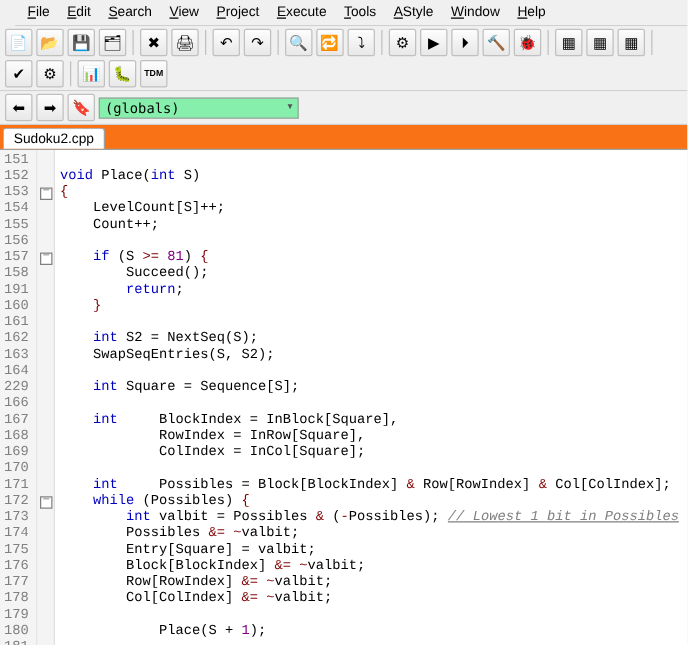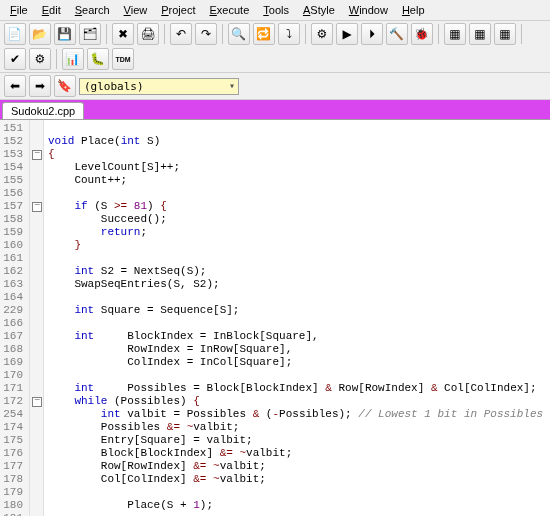--- a/index.html
+++ b/index.html
@@ -1,38 +1,38 @@
 <!DOCTYPE html>
 <html><head>
 <meta charset="utf-8">
 <style>
 * { margin: 0; padding: 0; box-sizing: border-box; }
 body { font-family: "Segoe UI", Tahoma, sans-serif; font-size: 11px; background: #f0f0f0; width: 550px; height: 516px; overflow: hidden; }
-.menubar { background: #f0f0f0; padding: 2px 4px; display: flex; gap: 2px; border-bottom: 1px solid #d0d0d0; }
+.menubar { background: #f0f0f0; padding: 2px 4px; display: flex; gap: 2px; border-bottom: 1px solid #d0d0d0; margin-left: 12px; }
 .menubar span { padding: 2px 6px; cursor: default; }
 .menubar span u { text-decoration: underline; }
 .toolbar { background: #f0f0f0; padding: 2px 4px; display: flex; gap: 3px; align-items: center; border-bottom: 1px solid #d0d0d0; flex-wrap: wrap; }
 .tbtn { width: 22px; height: 22px; border: 1px solid #c0c0c0; background: linear-gradient(#fdfdfd,#e8e8e8); display: flex; align-items: center; justify-content: center; font-size: 12px; border-radius: 2px; cursor: default; }
 .sep { width: 1px; height: 20px; background: #c0c0c0; margin: 0 2px; }
 .toolbar2 { background: #f0f0f0; padding: 2px 4px; display: flex; gap: 3px; align-items: center; border-bottom: 1px solid #d0d0d0; }
-.combo { border: 1px solid #a0a0a0; background: #fef9c3; font-size: 11px; padding: 1px 18px 1px 4px; position: relative; min-width: 160px; font-family: Consolas, monospace; }
+.combo { border: 1px solid #a0a0a0; background: #86efac; font-size: 11px; padding: 1px 18px 1px 4px; position: relative; min-width: 160px; font-family: Consolas, monospace; }
 .combo::after { content: "▾"; position: absolute; right: 3px; top: 1px; font-size: 10px; color: #555; }
-.tabbar { background: #d946ef; padding: 2px 2px 0 2px; display: flex; border-bottom: 1px solid #a0a0a0; }
+.tabbar { background: #f97316; padding: 2px 2px 0 2px; display: flex; border-bottom: 1px solid #a0a0a0; }
 .tab { background: #fff; border: 1px solid #a0a0a0; border-bottom: none; padding: 2px 8px; font-size: 11px; border-radius: 3px 3px 0 0; }
 .editor { display: flex; background: #fff; height: calc(516px - 100px); overflow: auto; font-family: Consolas, "Courier New", monospace; font-size: 11px; line-height: 13px; }
 .gutter { text-align: right; color: #808080; padding: 2px 6px 2px 2px; background: #f4f4f4; border-right: 1px solid #e0e0e0; user-select: none; min-width: 30px; }
 .fold { width: 14px; background: #f4f4f4; border-right: 1px solid #e0e0e0; padding-top: 2px; }
 .fold div { height: 13px; text-align: center; color: #808080; font-size: 9px; position: relative; }
 .fold .box::before { content: ""; position: absolute; left: 2px; top: 2px; width: 8px; height: 8px; border: 1px solid #808080; background: #fff; }
 .fold .box::after { content: "−"; position: absolute; left: 4px; top: -1px; font-size: 10px; color: #808080; }
 .code { padding: 2px 4px; white-space: pre; }
 .kw { color: #0000c0; font-weight: normal; }
 .num { color: #800080; }
 .op { color: #800000; }
-.cm { color: #808080; font-style: italic; }
+.cm { color: #808080; font-style: italic; text-decoration: underline; }
 .id { color: #000; font-family: Liberation Mono, monospace; }
 </style>
 </head>
 <body>
 
 <div class="menubar" id="menubar">
     <span><u>F</u>ile</span>
     <span><u>E</u>dit</span>
     <span><u>S</u>earch</span>
     <span><u>V</u>iew</span>
@@ -94,35 +94,35 @@
 <div class="editor">
   <div class="gutter" id="gutter">
       <div>151</div>
       <div>152</div>
       <div>153</div>
       <div>154</div>
       <div>155</div>
       <div>156</div>
       <div>157</div>
       <div>158</div>
-      <div>159</div>
+      <div>191</div>
       <div>160</div>
       <div>161</div>
       <div>162</div>
       <div>163</div>
       <div>164</div>
       <div>229</div>
       <div>166</div>
       <div>167</div>
       <div>168</div>
       <div>169</div>
       <div>170</div>
       <div>171</div>
       <div>172</div>
-      <div>254</div>
+      <div>173</div>
       <div>174</div>
       <div>175</div>
       <div>176</div>
       <div>177</div>
       <div>178</div>
       <div>179</div>
       <div>180</div>
       <div>181</div>
     </div>
   <div class="fold" id="fold">

